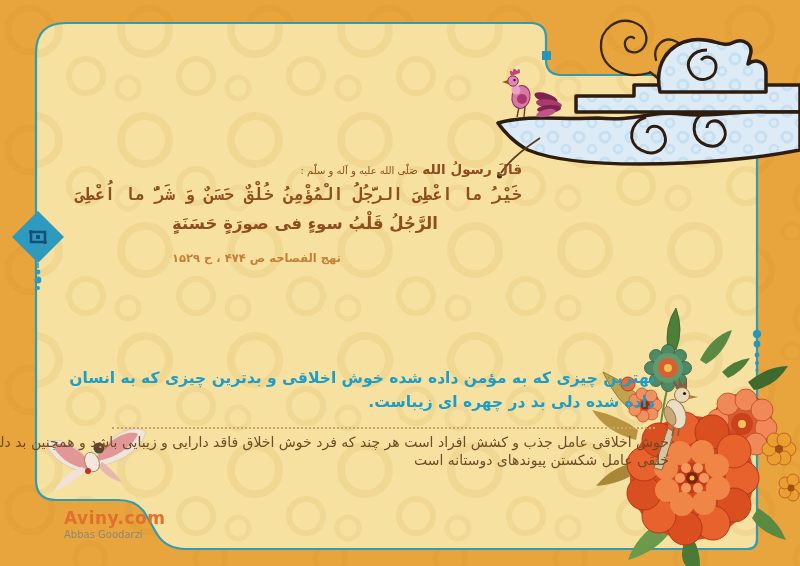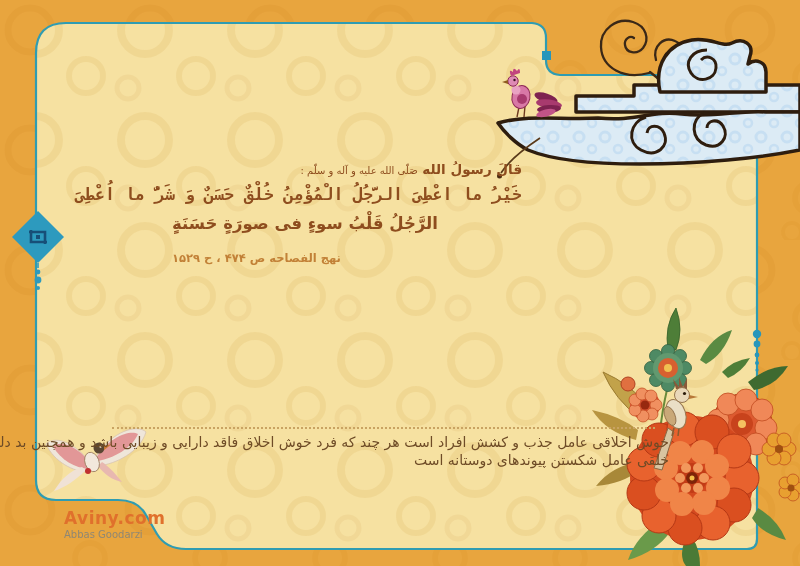--- a/index.html
+++ b/index.html
@@ -267,20 +267,24 @@
 
   <div class="txt rtl arabic-block">
     <div class="arabic-intro nowrap"><span>قالَ رسولُ الله</span>‏ <span class="salawat-small">صَلّی الله علیه و آله و سلّم :</span></div>
     <div class="arabic-l1 nowrap">خَیْرُ ما اعْطِیَ الرَّجُلُ الْمُؤْمِنُ خُلْقٌ حَسَنٌ وَ شَرُّ ما اُعْطِیَ</div>
     <div class="arabic-l2 nowrap">الرَّجُلُ قَلْبُ سوءٍ فی صورَةٍ حَسَنَةٍ</div>
   </div>
 
   <div class="txt rtl source-line nowrap">نهج الفصاحه ص ۴۷۴ ، ح ۱۵۲۹</div>
 
 
+  <div class="txt rtl blue-block">
+    <div class="nowrap">بهترین چیزی که به مؤمن داده شده خوش اخلاقی و بدترین چیزی که به انسان</div>
+    <div class="nowrap">داده شده دلی بد در چهره ای زیباست.</div>
+  </div>
 
   <div class="dotted-sep"></div>
 
   <div class="txt rtl small-block">
     <div class="nowrap">خوش اخلاقی عامل جذب و کشش افراد است هر چند که فرد خوش اخلاق فاقد دارایی و زیبایی باشد و همچنین بد دلی و بد</div>
     <div class="nowrap">خلقی عامل شکستن پیوندهای دوستانه است</div>
   </div>
 
   <div class="txt watermark">
     <div class="site">Aviny.com</div>

